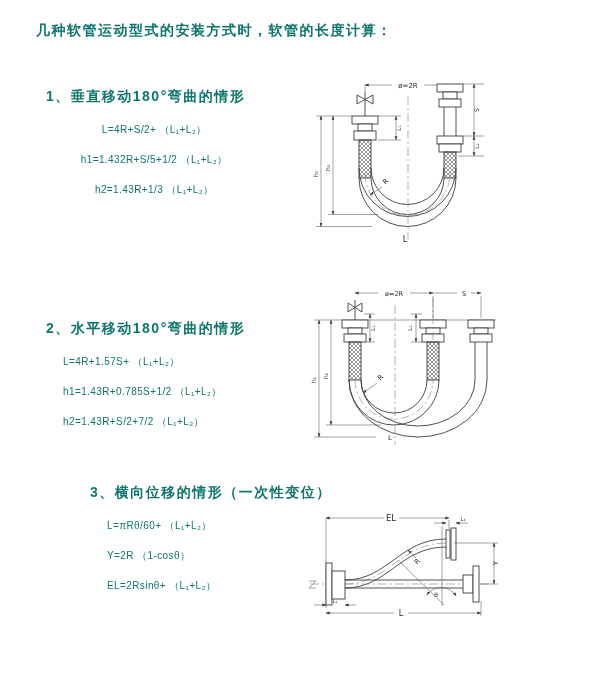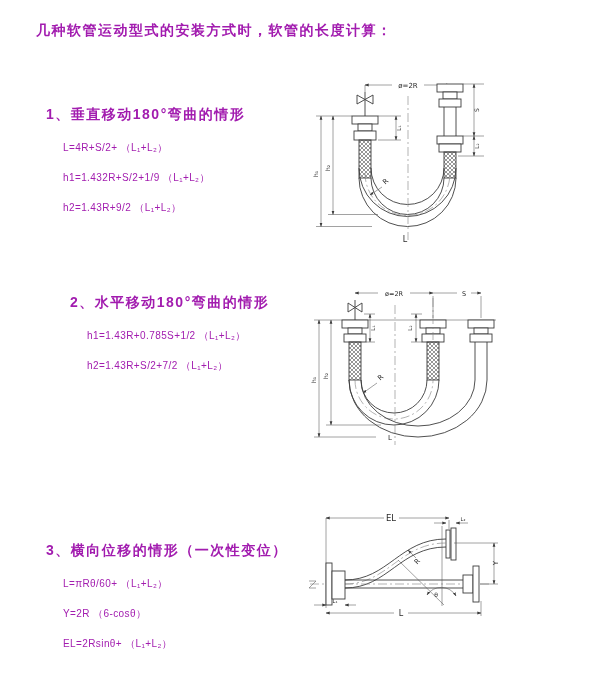--- a/index.html
+++ b/index.html
@@ -1,18 +1,18 @@
 <!DOCTYPE html>
 <html><head>
 <meta charset="utf-8">
 <style>
   html,body { margin:0; padding:0; background:#ffffff; }
   .page {
     position:relative; width:588px; height:675px; background:#ffffff;
-    font-family:"Liberation Sans","DejaVu Sans",sans-serif; color:#a21caf; overflow:hidden;
+    font-family:"Liberation Sans","DejaVu Sans",sans-serif; color:#0f766e; overflow:hidden;
   }
   .title {
     position:absolute; left:36px; top:22px; font-size:14px; font-weight:bold;
     letter-spacing:1.5px; white-space:pre;
   }
   .section { position:absolute; left:46px; }
   .heading { font-size:14px; font-weight:bold; letter-spacing:1.5px; margin:0 0 9px 0; white-space:pre; }
   .formula {
     font-size:10px; margin:0; padding-left:17px; height:30px; line-height:30px;
     letter-spacing:0.4px; white-space:pre;
@@ -24,25 +24,25 @@
   .thin{ stroke:#555555; stroke-width:0.55; fill:none; }
   .cl  { stroke:#808080; stroke-width:0.6; stroke-dasharray:9 3 2 3; fill:none; }
 </style>
 </head>
 <body>
 
 <div class="page">
 
   <div class="title">几种软管运动型式的安装方式时，软管的长度计算：</div>
 
-  <div class="section" style="top:106px;">
+  <div class="section" style="top:88px;text-align:center;">
     <p class="heading">1、垂直移动180°弯曲的情形</p>
     <p class="formula">L=4R+S/2+ （L₁+L₂）</p>
-    <p class="formula">h1=1.432R+S/2+1/9 （L₁+L₂）</p>
-    <p class="formula">h2=1.43R+9/2 （L₁+L₂）</p>
+    <p class="formula">h1=1.432R+S/5+1/2 （L₁+L₂）</p>
+    <p class="formula">h2=1.43R+1/3 （L₁+L₂）</p>
   </div>
 
   <svg class="diag" style="left:308px; top:66px;" width="290" height="198" viewBox="0 0 290 198">
     <defs>
       <marker id="aw1" viewBox="0 0 10 10" refX="9" refY="5" markerWidth="7.5" markerHeight="7.5" orient="auto-start-reverse">
         <path d="M0,1.6 L10,5 L0,8.4 z" fill="#3c3c3c"></path>
       </marker>
       <pattern id="ht1" width="4" height="4" patternUnits="userSpaceOnUse">
         <path d="M0,0 L4,4 M4,0 L0,4" stroke="#6a6a6a" stroke-width="0.7"></path>
       </pattern>
@@ -119,22 +119,23 @@
     </g>
 
     <g>
       <text transform="translate(79,117) rotate(-42)" font-size="7" text-anchor="middle">R</text>
       <line class="thin" x1="74" y1="121" x2="62" y2="129" marker-end="url(#aw1)"></line>
     </g>
 
     <text x="97" y="176" font-size="8" text-anchor="middle">L</text>
   </svg>
 
-  <div class="section" style="top:294px;margin-left:24px;">
+  <div class="section" style="top:320px;">
     <p class="heading">2、水平移动180°弯曲的情形</p>
+    <p class="formula">L=4R+1.57S+ （L₁+L₂）</p>
     <p class="formula">h1=1.43R+0.785S+1/2 （L₁+L₂）</p>
     <p class="formula">h2=1.43R+S/2+7/2 （L₁+L₂）</p>
   </div>
 
   <svg class="diag" style="left:306px; top:280px;" width="292" height="185" viewBox="0 0 292 185">
     <defs>
       <marker id="aw2" viewBox="0 0 10 10" refX="9" refY="5" markerWidth="7.5" markerHeight="7.5" orient="auto-start-reverse">
         <path d="M0,1.6 L10,5 L0,8.4 z" fill="#3c3c3c"></path>
       </marker>
       <pattern id="ht2" width="4" height="4" patternUnits="userSpaceOnUse">
@@ -215,24 +216,24 @@
     </g>
 
     <g>
       <text transform="translate(76,99) rotate(-42)" font-size="7" text-anchor="middle">R</text>
       <line class="thin" x1="71" y1="103" x2="57" y2="113" marker-end="url(#aw2)"></line>
     </g>
 
     <text x="84" y="160" font-size="7" text-anchor="middle">L</text>
   </svg>
 
-  <div class="section" style="top:542px;">
+  <div class="section" style="top:484px;margin-left:44px;">
     <p class="heading">3、横向位移的情形（一次性变位）</p>
     <p class="formula">L=πRθ/60+ （L₁+L₂）</p>
-    <p class="formula">Y=2R （6-cosθ）</p>
+    <p class="formula">Y=2R （1-cosθ）</p>
     <p class="formula">EL=2Rsinθ+ （L₁+L₂）</p>
   </div>
 
   <svg class="diag" style="left:296px; top:496px;" width="304" height="136" viewBox="0 0 304 136">
     <defs>
       <marker id="aw3" viewBox="0 0 10 10" refX="9" refY="5" markerWidth="7.5" markerHeight="7.5" orient="auto-start-reverse">
         <path d="M0,1.6 L10,5 L0,8.4 z" fill="#3c3c3c"></path>
       </marker>
     </defs>
 

